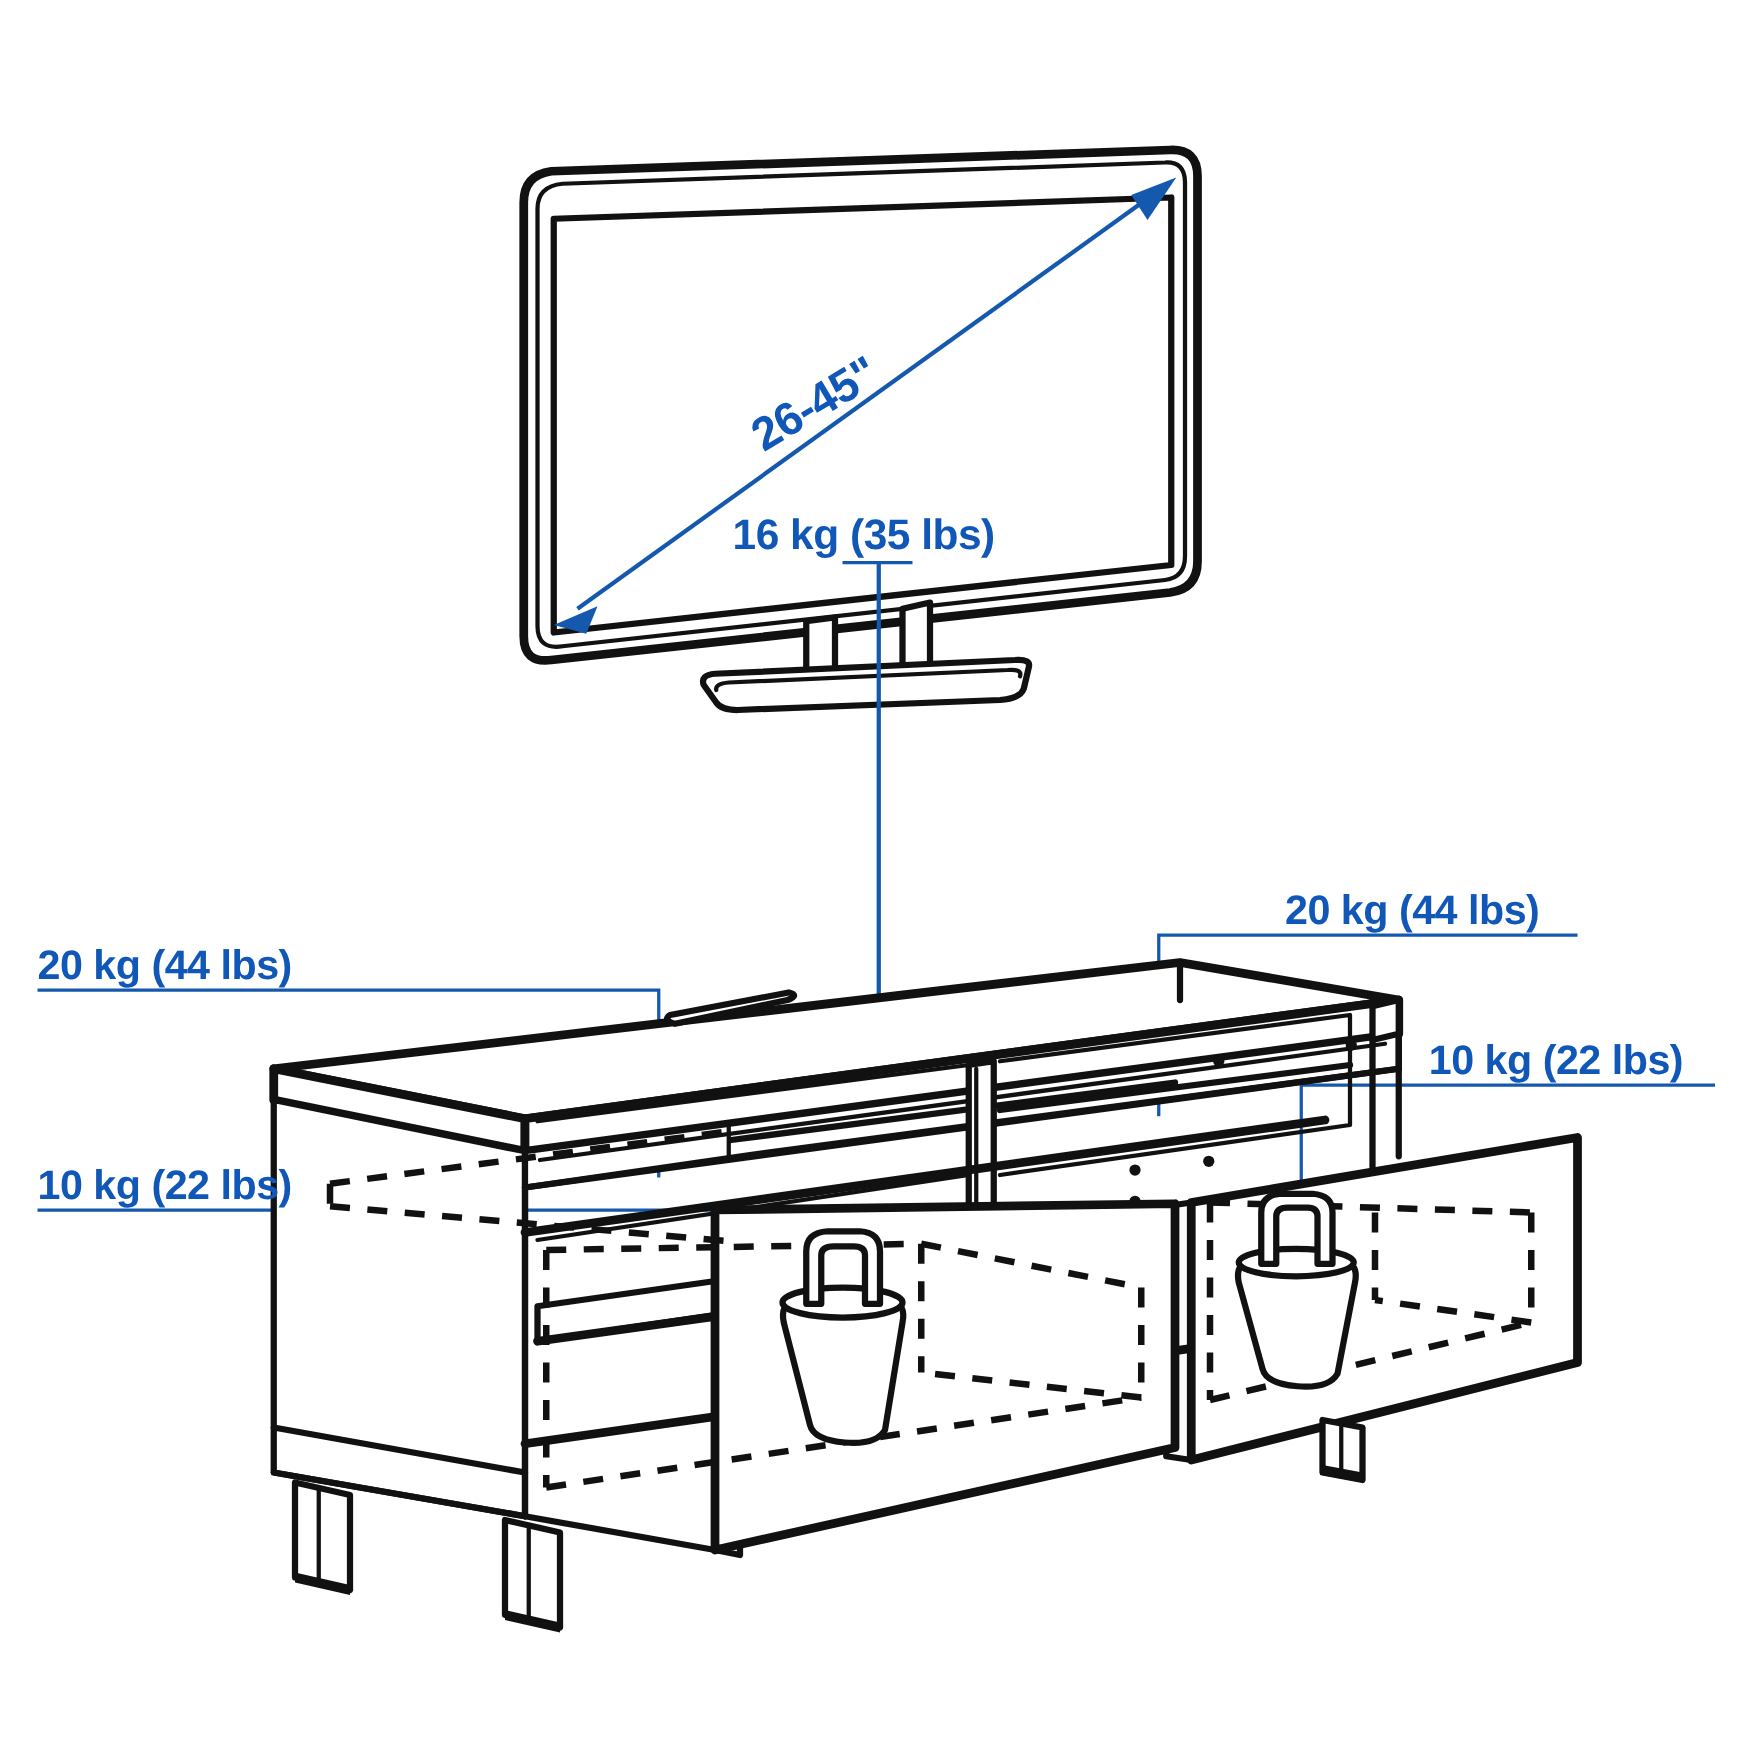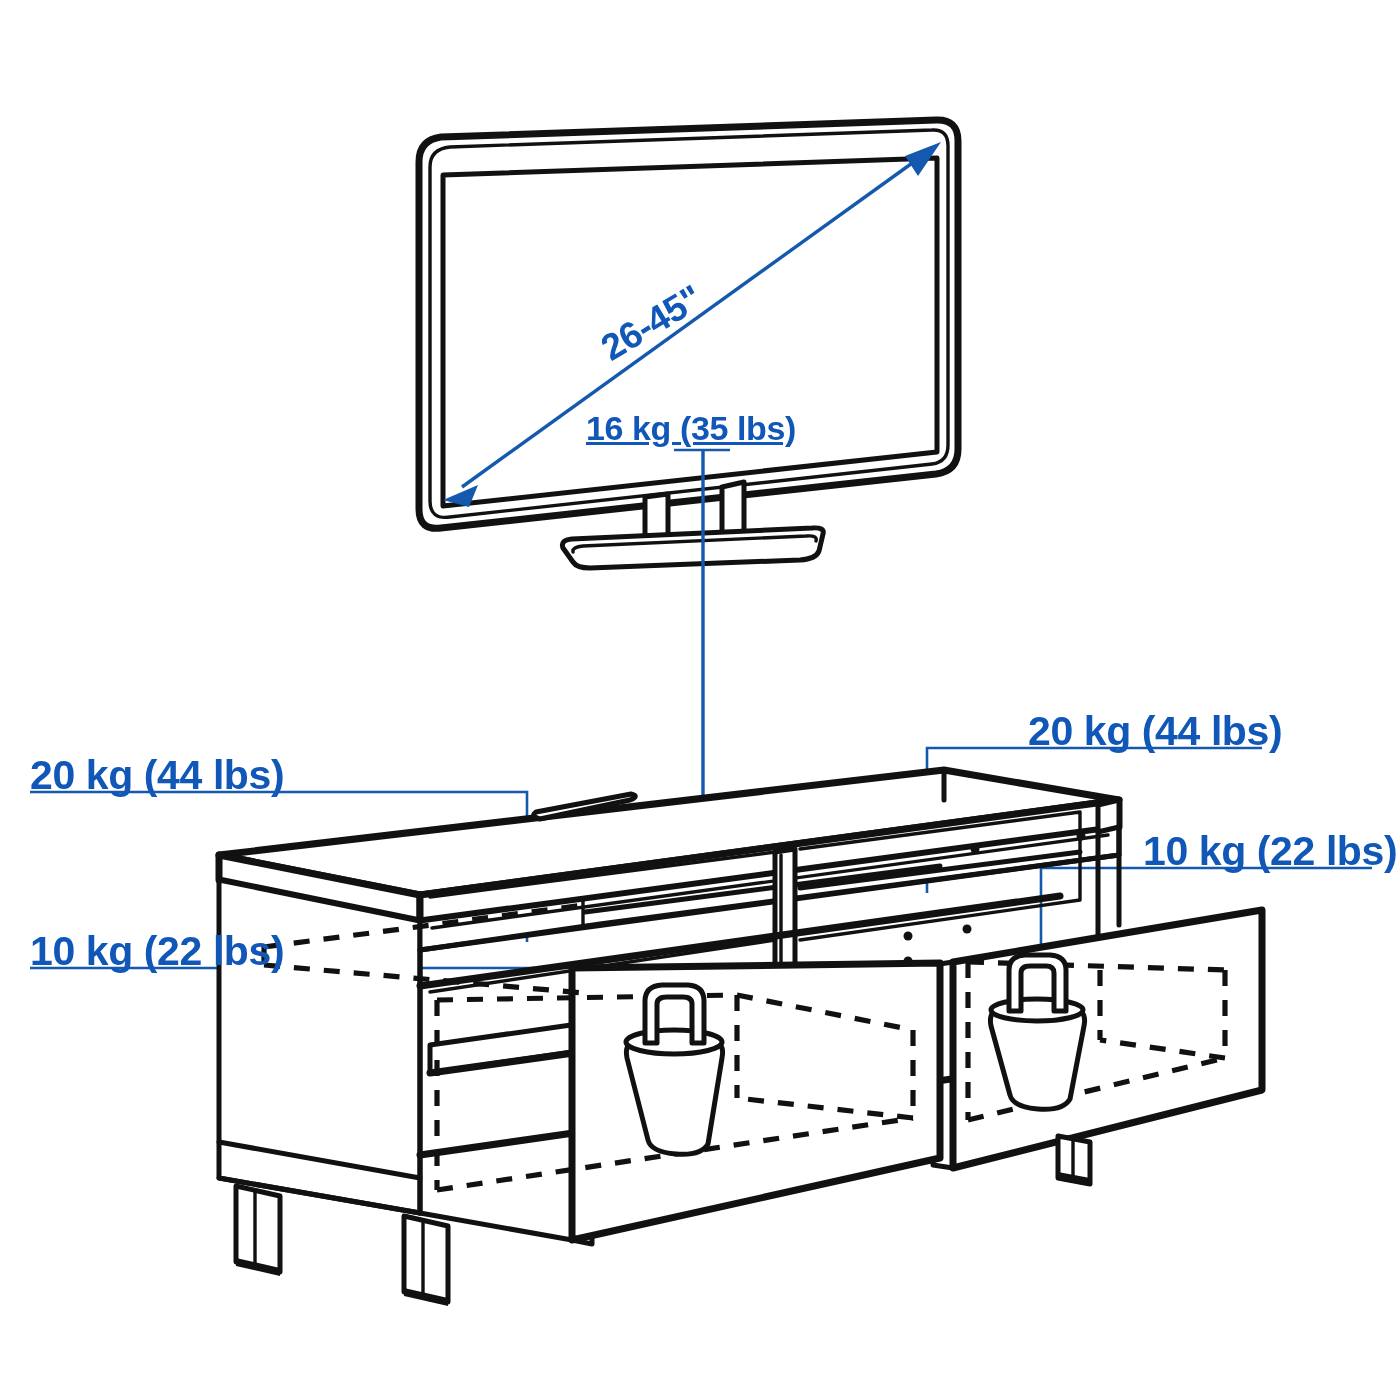--- a/index.html
+++ b/index.html
@@ -60,27 +60,27 @@
   .bluefill { fill: #1459AE; stroke: none; }
   .label {
     position: absolute;
     color: #1057B8;
     font-family: "Liberation Sans", sans-serif;
     font-weight: bold;
     white-space: nowrap;
     line-height: 1;
     letter-spacing: -0.4px;
   }
-  .label-bench { font-size: 41px; }
+  .label-bench { font-size: 33px; }
   .label-tv-size {
     font-size: 37px;
     transform: rotate(-31deg);
     transform-origin: left bottom;
   }
-  .label-tv-weight { font-size: 34px; text-decoration: underline; }
+  .label-tv-weight { font-size: 34px; }
 </style>
 </head>
 <body>
 
 <div id="diagram-root">
 
   <svg id="scene" viewBox="0 0 1400 1400">
 
     <g>
 

